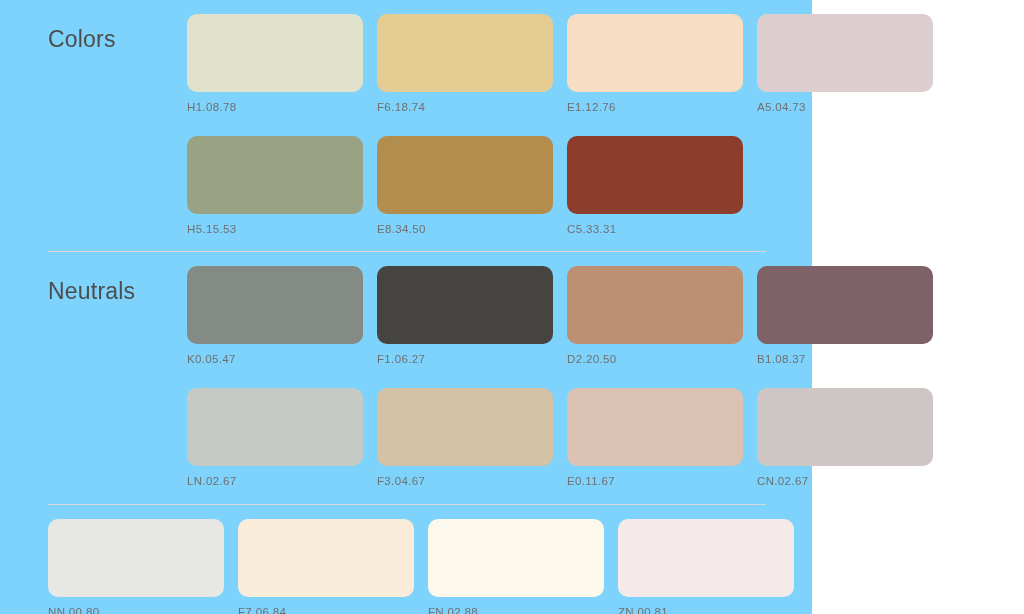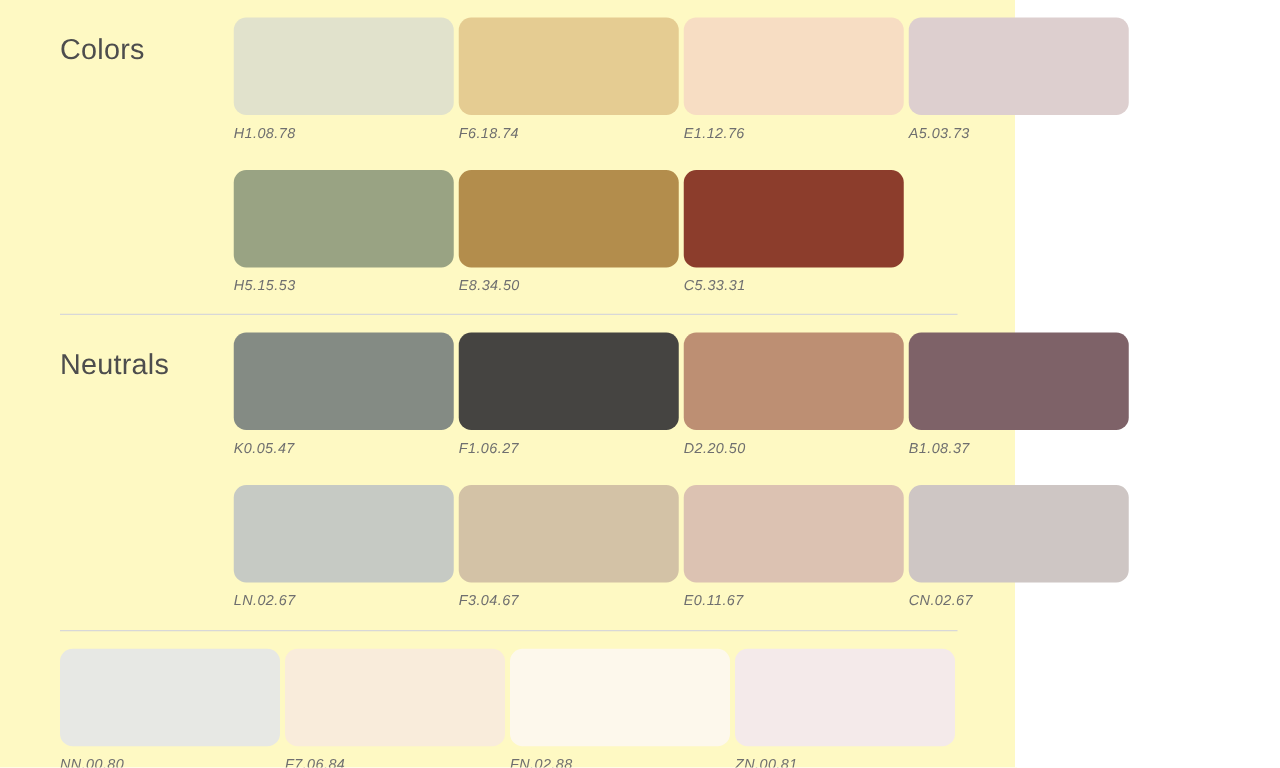--- a/index.html
+++ b/index.html
@@ -6,21 +6,21 @@
   html, body {
     width: 1024px; height: 614px;
     background: #ffffff;
     font-family: "Liberation Sans", sans-serif;
     overflow: hidden;
   }
   #palette-page {
     position: relative;
     width: 812px;
     height: 614px;
-    background: #fef9c3;
+    background: #7dd3fc;
   }
   .section {
     position: relative;
     display: flex;
     align-items: flex-start;
     padding-left: 48px;
   }
   .section-divider {
     height: 1px;
     background: #d8d8d8;
@@ -37,22 +37,21 @@
     padding-top: 14px;
     white-space: nowrap;
   }
   .rows {
     flex: 1 1 auto;
     display: flex;
     flex-direction: column;
   }
   .swatch-row {
     display: flex;
-    gap: 4px;
-    font-style: italic;
+    gap: 14px;
   }
   .swatch-cell {
     width: 176px;
     flex: 0 0 176px;
     display: flex;
     flex-direction: column;
   }
   .swatch-chip {
     height: 78px;
     border-radius: 10px;
@@ -86,21 +85,21 @@
           <div class="swatch-cell">
             <div class="swatch-chip" style="background: rgb(229, 204, 146);"></div>
             <div class="swatch-code">F6.18.74</div>
           </div>
           <div class="swatch-cell">
             <div class="swatch-chip" style="background: rgb(247, 221, 195);"></div>
             <div class="swatch-code">E1.12.76</div>
           </div>
           <div class="swatch-cell">
             <div class="swatch-chip" style="background: rgb(221, 207, 207);"></div>
-            <div class="swatch-code">A5.03.73</div>
+            <div class="swatch-code">A5.04.73</div>
           </div>
         </div>
         <div class="row-gap"></div>
         <div class="swatch-row">
           <div class="swatch-cell">
             <div class="swatch-chip" style="background: rgb(153, 163, 131);"></div>
             <div class="swatch-code">H5.15.53</div>
           </div>
           <div class="swatch-cell">
             <div class="swatch-chip" style="background: rgb(179, 141, 76);"></div>

